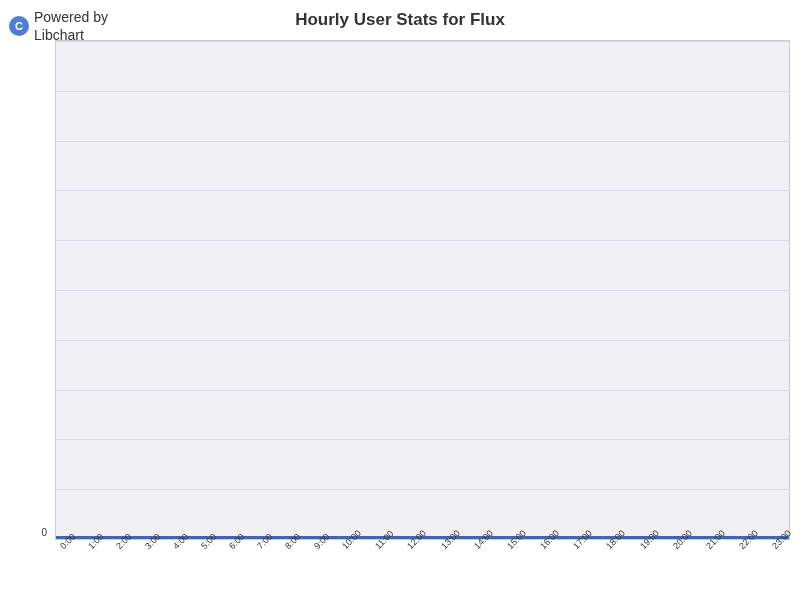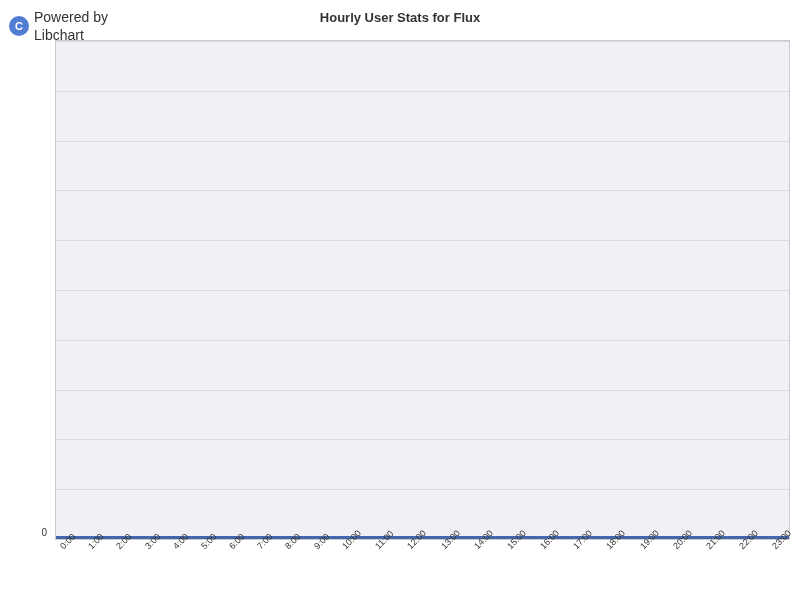--- a/index.html
+++ b/index.html
@@ -23,21 +23,21 @@
       width: 22px;
       height: 22px;
     }
     .powered-text {
       font-size: 14px;
       color: #333;
       line-height: 1.3;
     }
     .chart-title {
       text-align: center;
-      font-size: 13px;
+      font-size: 17px;
       font-weight: bold;
       color: #333;
       padding-top: 10px;
       padding-bottom: 4px;
     }
     .chart-container {
       position: absolute;
       top: 40px;
       left: 55px;
       right: 10px;

